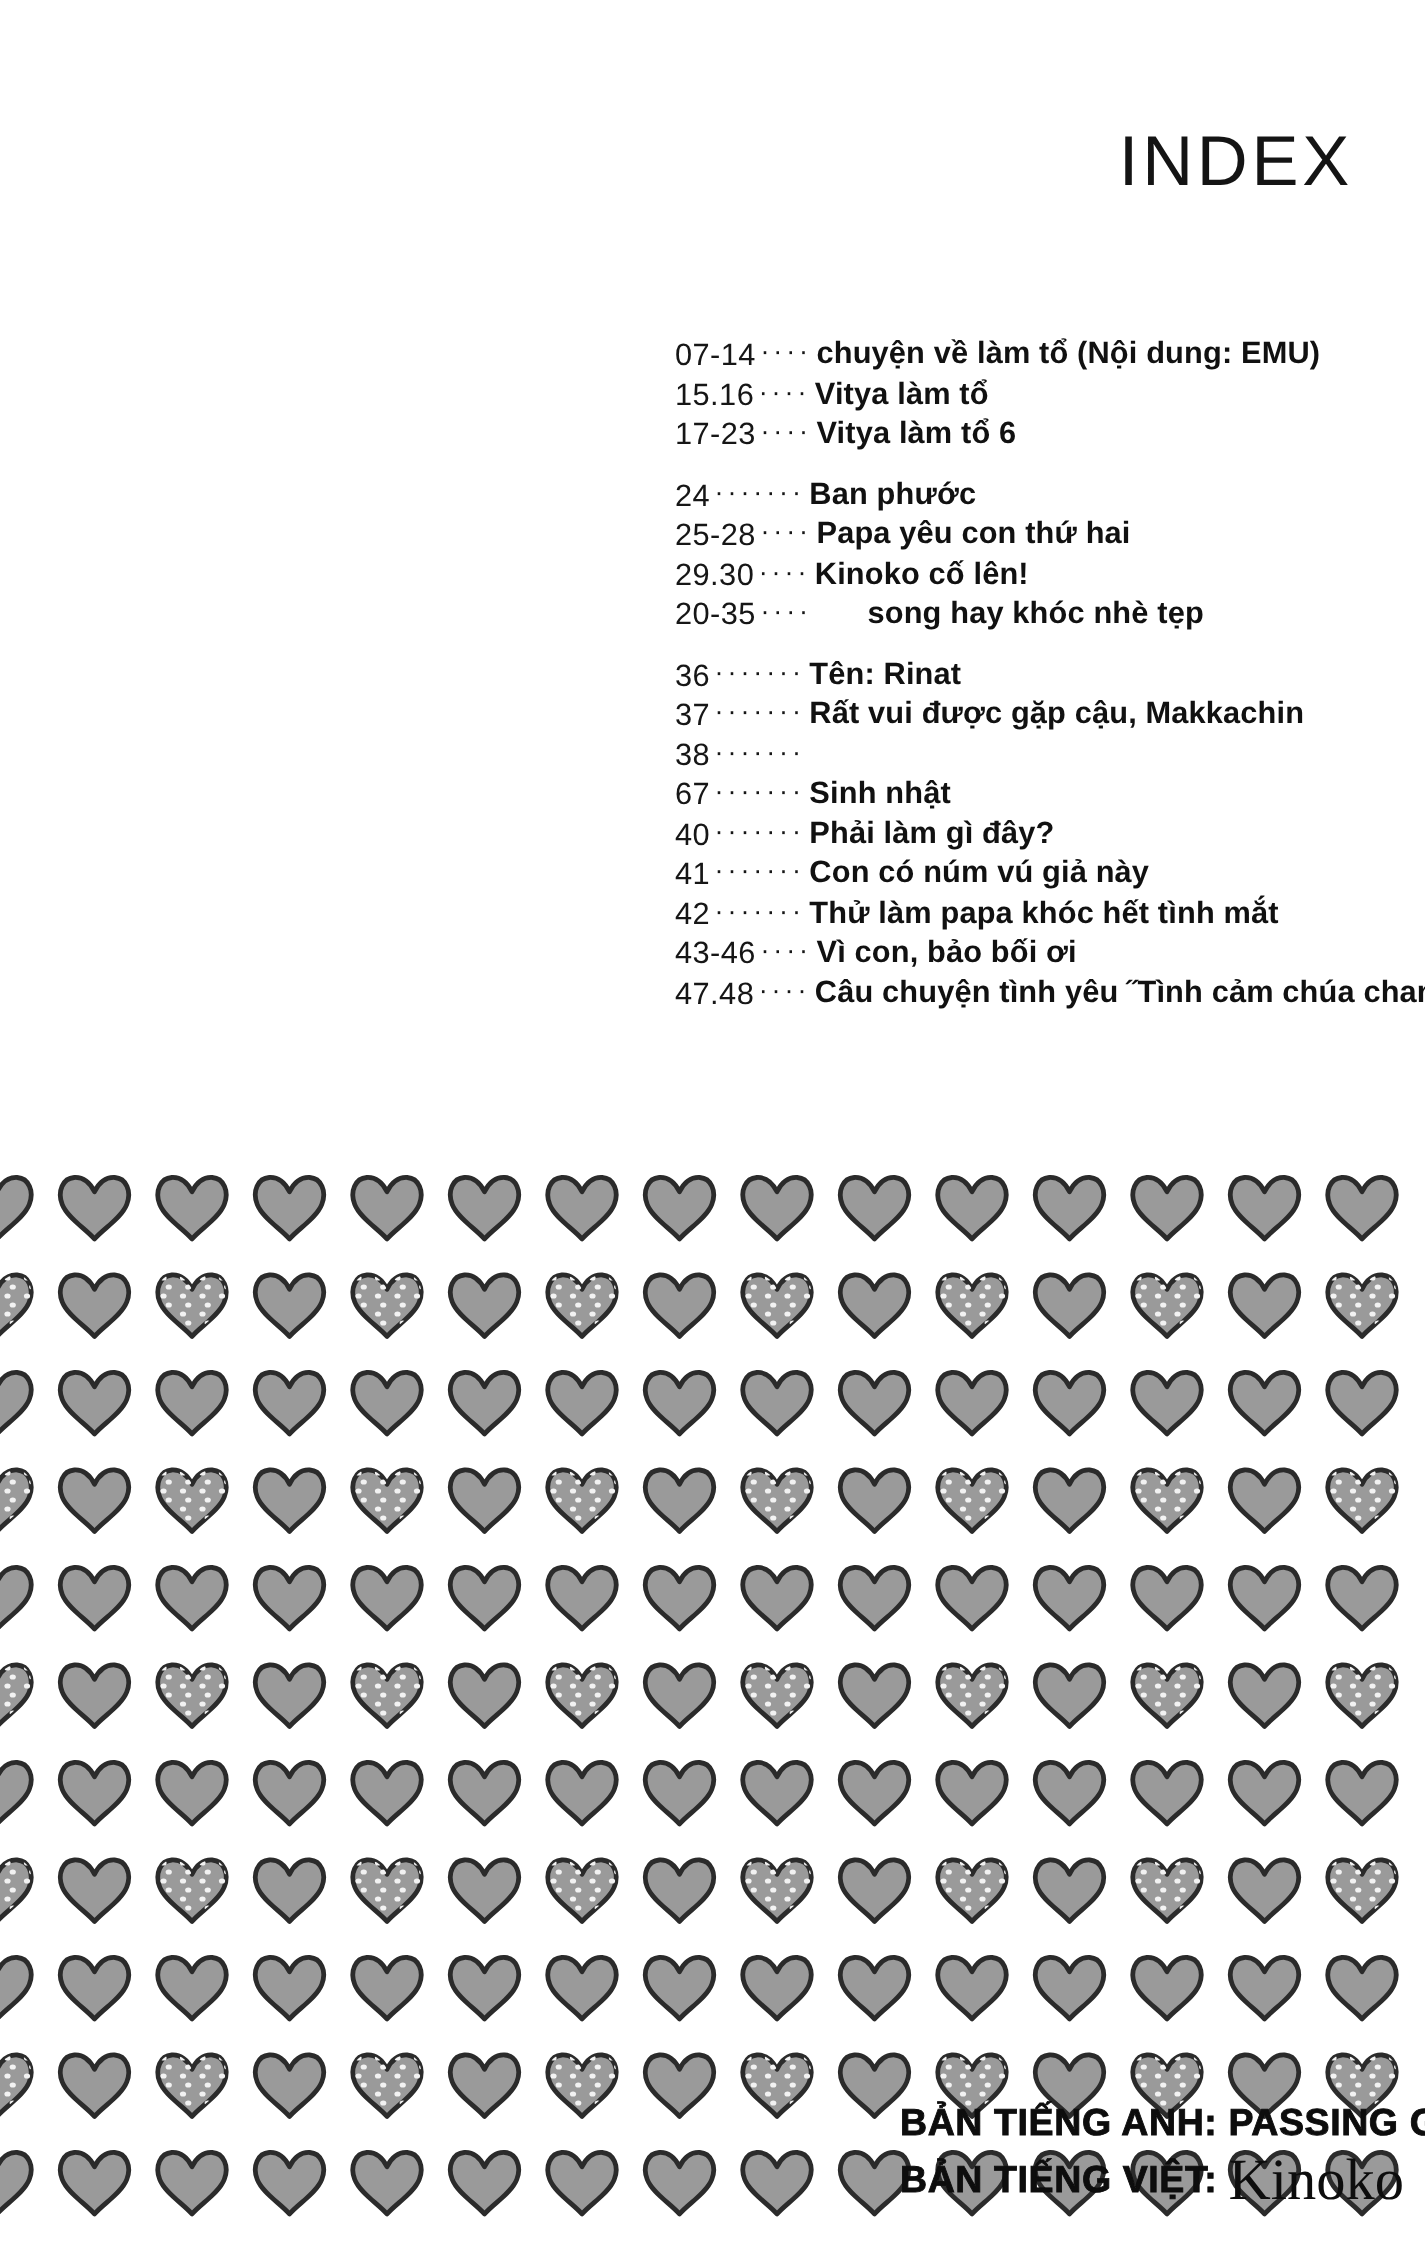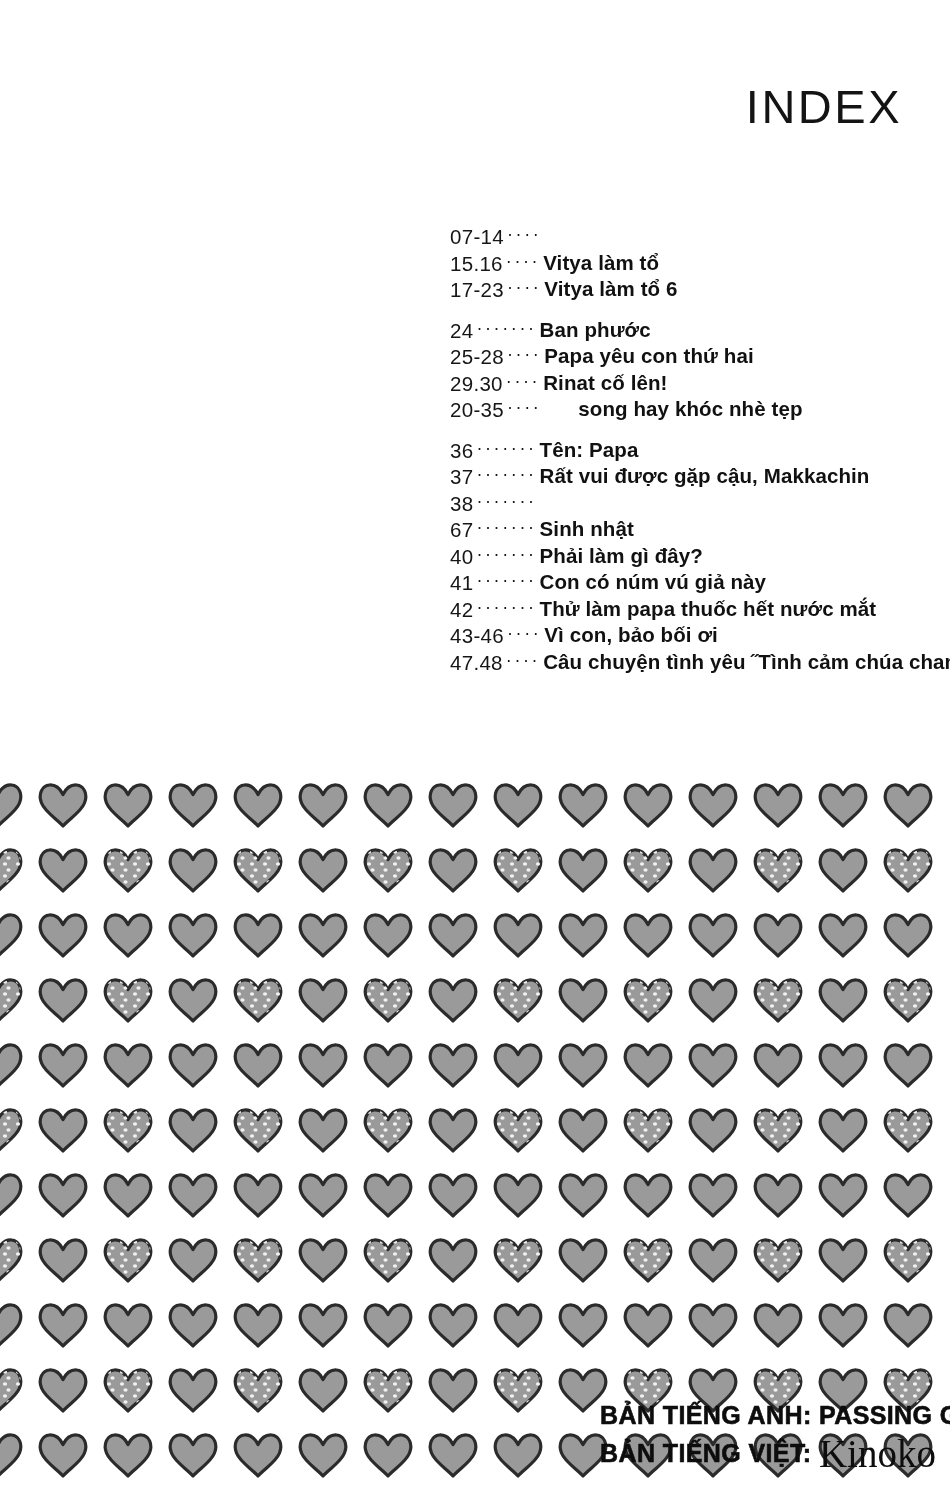--- a/index.html
+++ b/index.html
@@ -136,21 +136,21 @@
 <body>
 
 <div id="page">
 
   <div id="index-title">INDEX</div>
 
   <div id="index-list">
       <div class="entry">
         <span class="pages">07-14</span>
         <span class="dots">····</span>
-        <span class="titles"></span>
+        <span class="titles"><span class="line2">chuyện về làm tổ (Nội dung: EMU)</span></span>
       </div>
       <div class="entry">
         <span class="pages">15.16</span>
         <span class="dots">····</span>
         <span class="titles"><span>Vitya làm tổ</span></span>
       </div>
       <div class="entry">
         <span class="pages">17-23</span>
         <span class="dots">····</span>
         <span class="titles"><span>Vitya làm tổ 6</span></span>
@@ -161,31 +161,31 @@
         <span class="titles"><span>Ban phước</span></span>
       </div>
       <div class="entry">
         <span class="pages">25-28</span>
         <span class="dots">····</span>
         <span class="titles"><span>Papa yêu con thứ hai</span></span>
       </div>
       <div class="entry">
         <span class="pages">29.30</span>
         <span class="dots">····</span>
-        <span class="titles"><span>Rinat cố lên!</span></span>
+        <span class="titles"><span>Kinoko cố lên!</span></span>
       </div>
       <div class="entry">
         <span class="pages">20-35</span>
         <span class="dots">····</span>
         <span class="titles"><span class="line2 indent">song hay khóc nhè tẹp</span></span>
       </div>
       <div class="entry gap-before">
         <span class="pages">36</span>
         <span class="dots">·······</span>
-        <span class="titles"><span>Tên: Papa</span></span>
+        <span class="titles"><span>Tên: Rinat</span></span>
       </div>
       <div class="entry">
         <span class="pages">37</span>
         <span class="dots">·······</span>
         <span class="titles"><span>Rất vui được gặp cậu, Makkachin</span></span>
       </div>
       <div class="entry">
         <span class="pages">38</span>
         <span class="dots">·······</span>
       </div>
@@ -200,21 +200,21 @@
         <span class="titles"><span>Phải làm gì đây?</span></span>
       </div>
       <div class="entry">
         <span class="pages">41</span>
         <span class="dots">·······</span>
         <span class="titles"><span>Con có núm vú giả này</span></span>
       </div>
       <div class="entry">
         <span class="pages">42</span>
         <span class="dots">·······</span>
-        <span class="titles"><span>Thử làm papa thuốc hết nước mắt</span></span>
+        <span class="titles"><span>Thử làm papa khóc hết tình mắt</span></span>
       </div>
       <div class="entry">
         <span class="pages">43-46</span>
         <span class="dots">····</span>
         <span class="titles"><span>Vì con, bảo bối ơi</span></span>
       </div>
       <div class="entry">
         <span class="pages">47.48</span>
         <span class="dots">····</span>
         <span class="titles"><span>Câu chuyện tình yêu ˝Tình cảm chúa chan˝</span></span>

